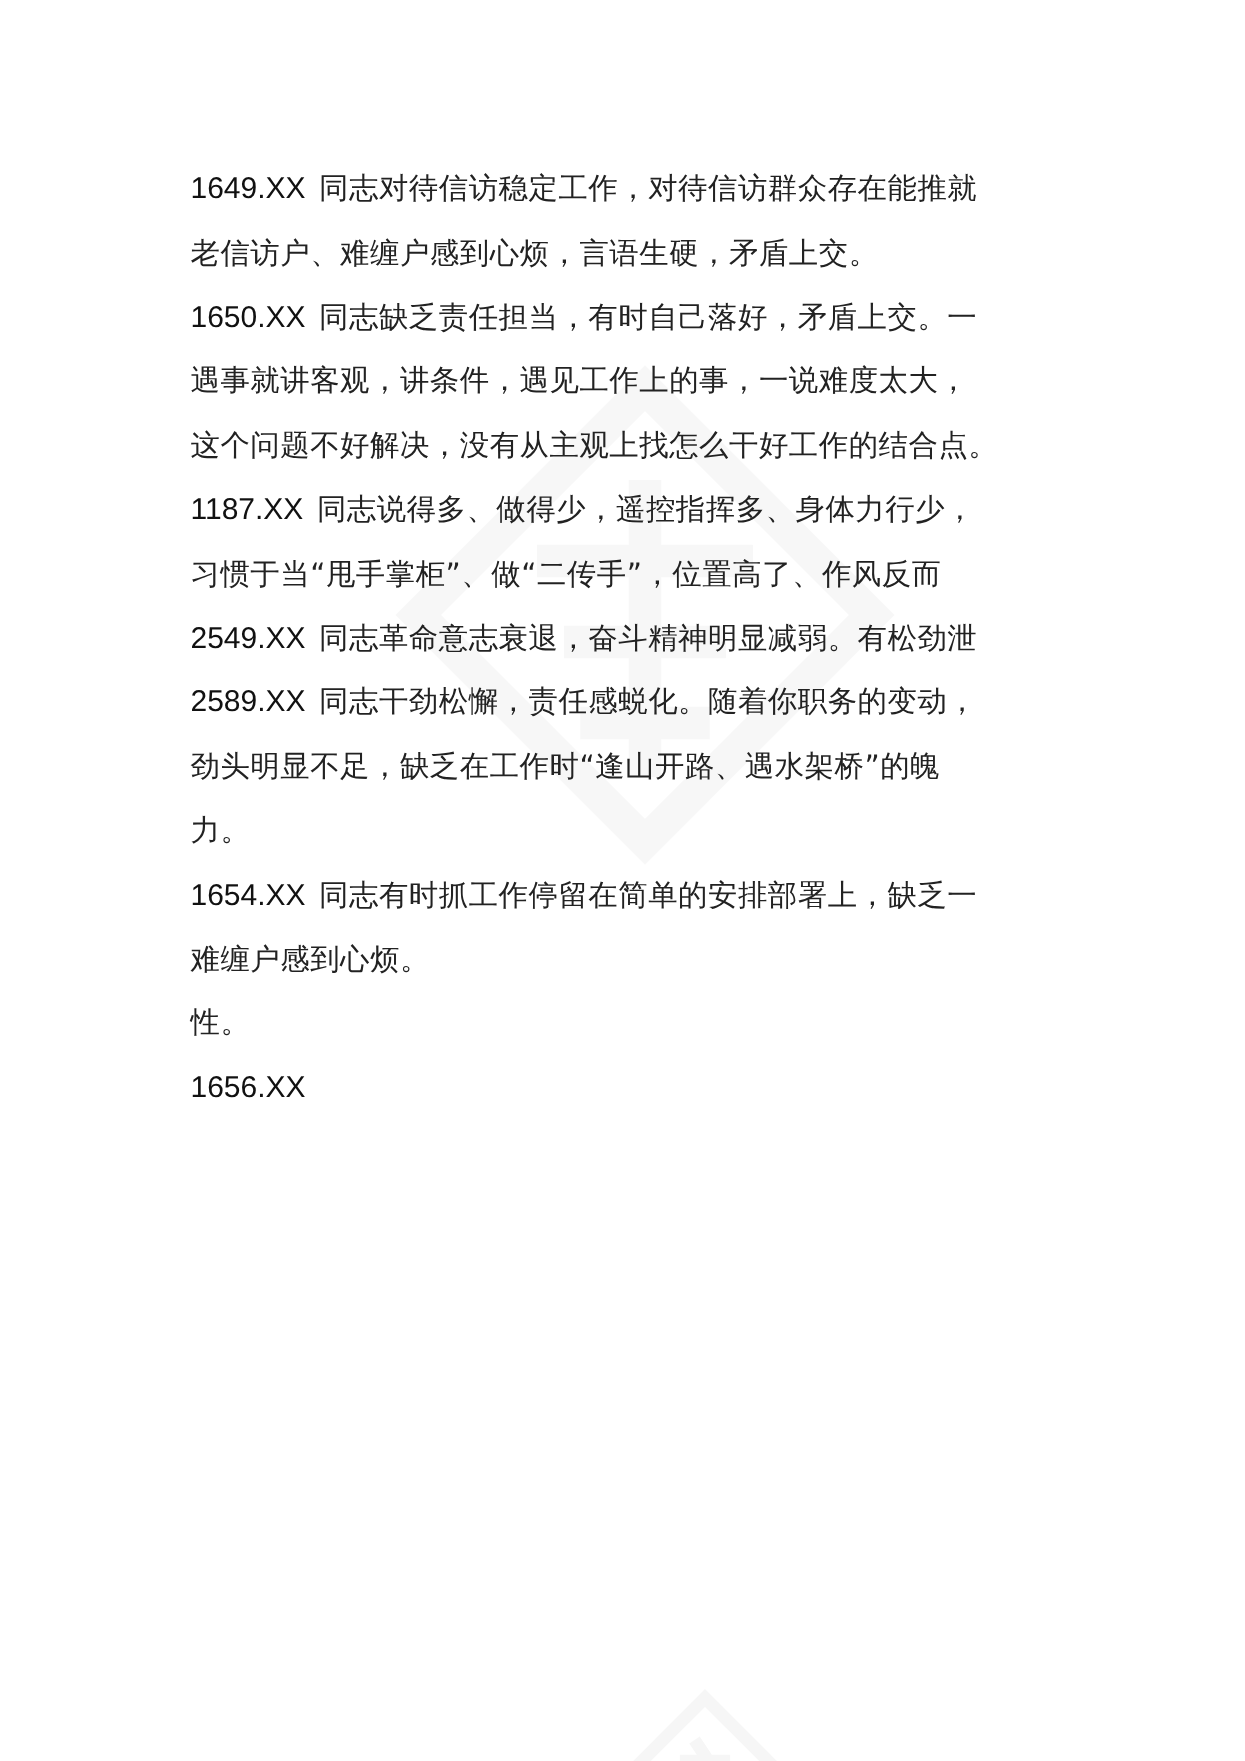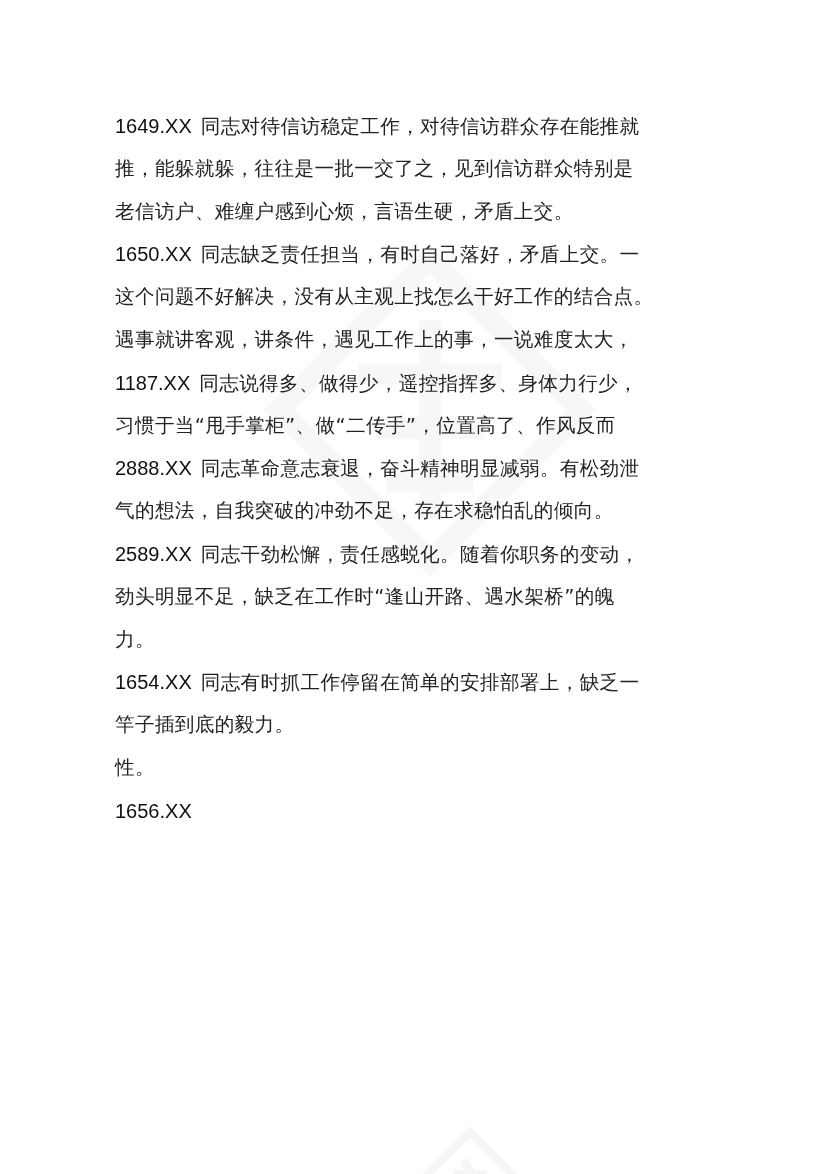--- a/index.html
+++ b/index.html
@@ -28,21 +28,21 @@
     position: absolute;
     left: 400px;
     top: 1118px;
     width: 140px;
     height: 70px;
     opacity: 0.07;
     pointer-events: none;
   }
   .page {
     position: absolute;
-    left: 115px;
+    left: 127px;
     top: 105px;
     width: 586px;
   }
   .entry {
     margin: 0;
   }
   .line {
     display: block;
     height: 42.8px;
     line-height: 42.8px;
@@ -71,49 +71,47 @@
   <g fill="none" stroke="#888" stroke-width="6">
     <path d="M10 50 L50 10 L90 50"></path>
     <path d="M38 40 L62 40 M45 30 L55 45"></path>
   </g>
 </svg>
 
 <div class="page">
 
   <div class="entry">
     <span class="line"><span class="num">1649.XX</span><span>同志对待信访稳定工作，对待信访群众存在能推就</span></span>
-    <span class="line">推，能躲就躲，往往是一批一交了之，见到信访群众特别是</span>
     <span class="line">老信访户、难缠户感到心烦，言语生硬，矛盾上交。</span>
   </div>
 
   <div class="entry">
     <span class="line"><span class="num">1650.XX</span><span>同志缺乏责任担当，有时自己落好，矛盾上交。一</span></span>
+    <span class="line">遇事就讲客观，讲条件，遇见工作上的事，一说难度太大，</span>
     <span class="line">这个问题不好解决，没有从主观上找怎么干好工作的结合点。</span>
-    <span class="line">遇事就讲客观，讲条件，遇见工作上的事，一说难度太大，</span>
   </div>
 
   <div class="entry">
     <span class="line"><span class="num">1187.XX</span><span>同志说得多、做得少，遥控指挥多、身体力行少，</span></span>
     <span class="line">习惯于当“甩手掌柜”、做“二传手”，位置高了、作风反而</span>
   </div>
 
   <div class="entry">
-    <span class="line"><span class="num">2888.XX</span><span>同志革命意志衰退，奋斗精神明显减弱。有松劲泄</span></span>
-    <span class="line">气的想法，自我突破的冲劲不足，存在求稳怕乱的倾向。</span>
+    <span class="line"><span class="num">2549.XX</span><span>同志革命意志衰退，奋斗精神明显减弱。有松劲泄</span></span>
   </div>
 
   <div class="entry">
     <span class="line"><span class="num">2589.XX</span><span>同志干劲松懈，责任感蜕化。随着你职务的变动，</span></span>
     <span class="line">劲头明显不足，缺乏在工作时“逢山开路、遇水架桥”的魄</span>
     <span class="line">力。</span>
   </div>
 
   <div class="entry">
     <span class="line"><span class="num">1654.XX</span><span>同志有时抓工作停留在简单的安排部署上，缺乏一</span></span>
-    <span class="line">竿子插到底的毅力。</span>
+    <span class="line">难缠户感到心烦。</span>
   </div>
 
   <div class="entry">
     <span class="line">性。</span>
   </div>
 
   <div class="entry">
     <span class="line"><span class="num">1656.XX</span></span>
   </div>
 

